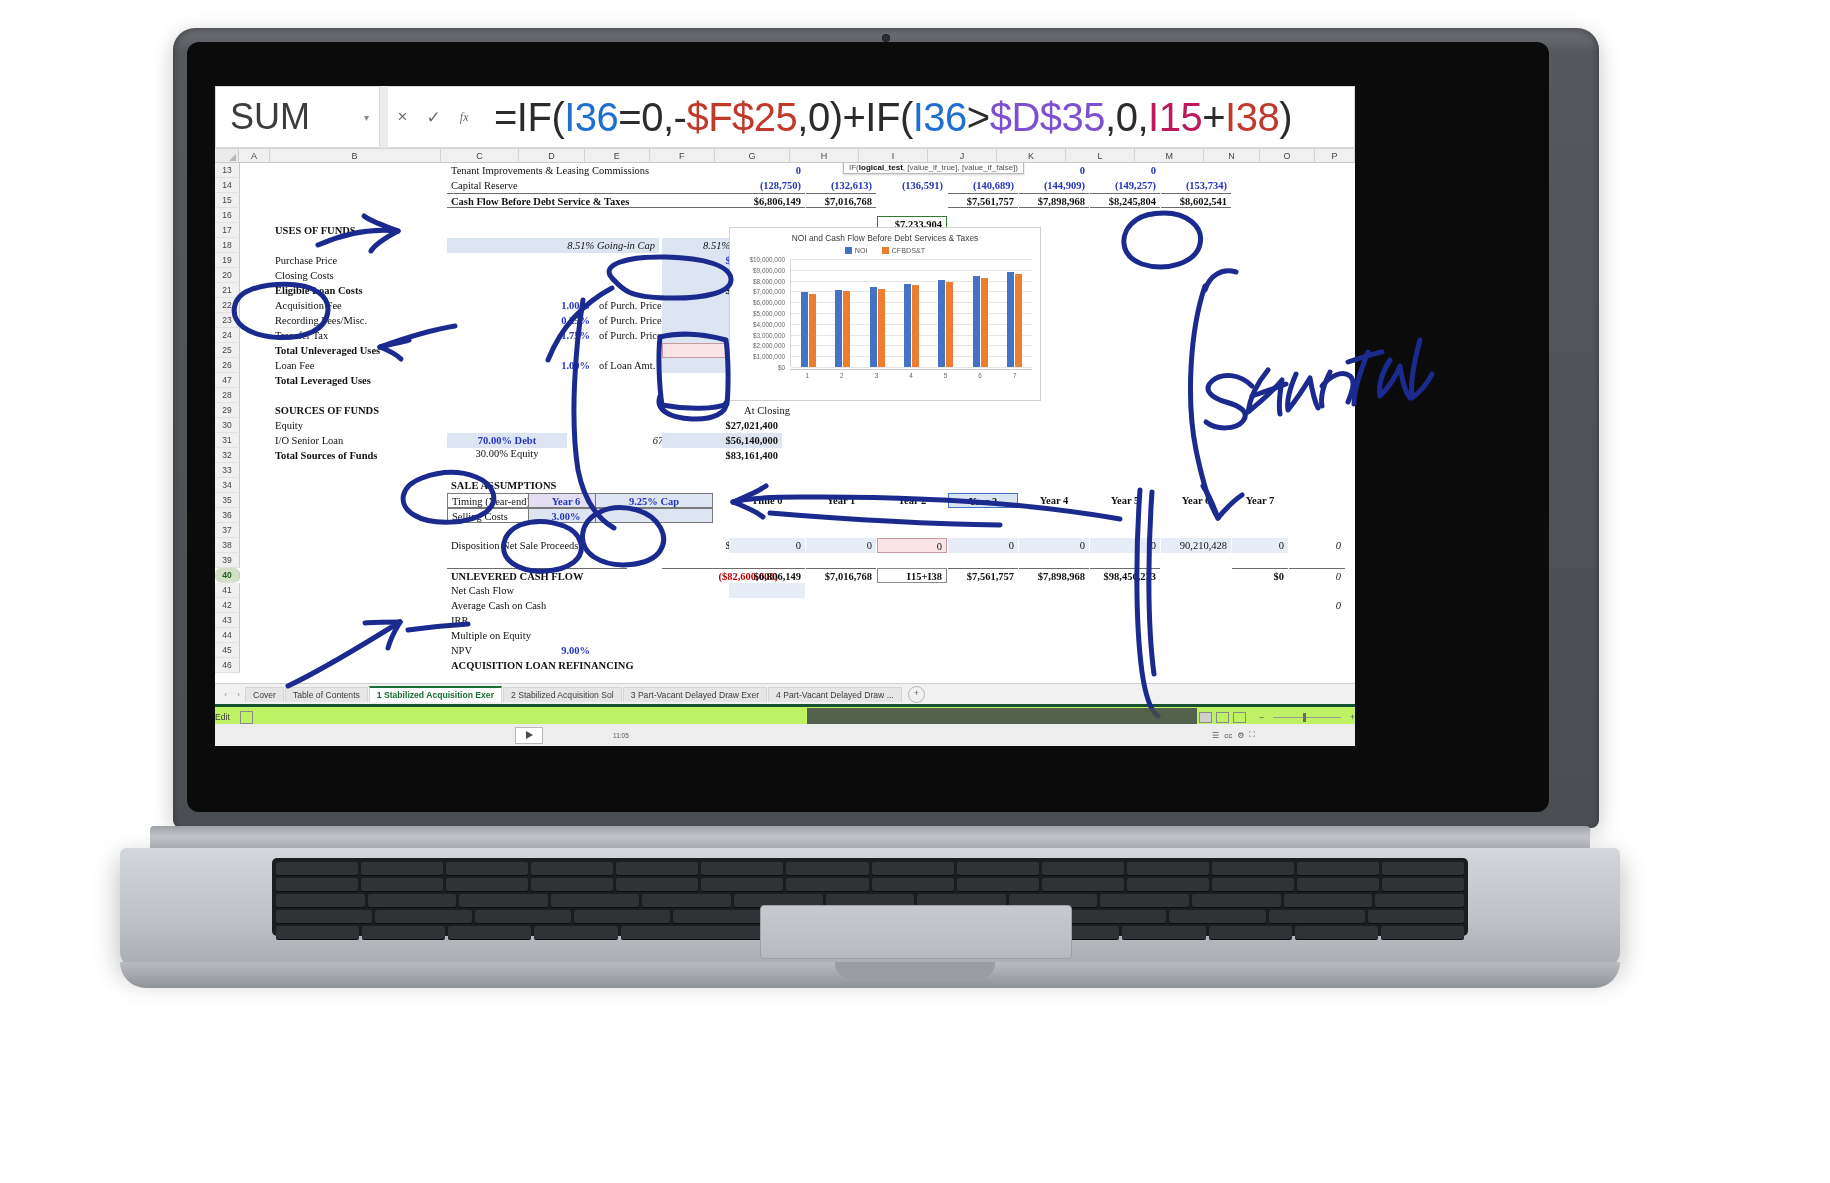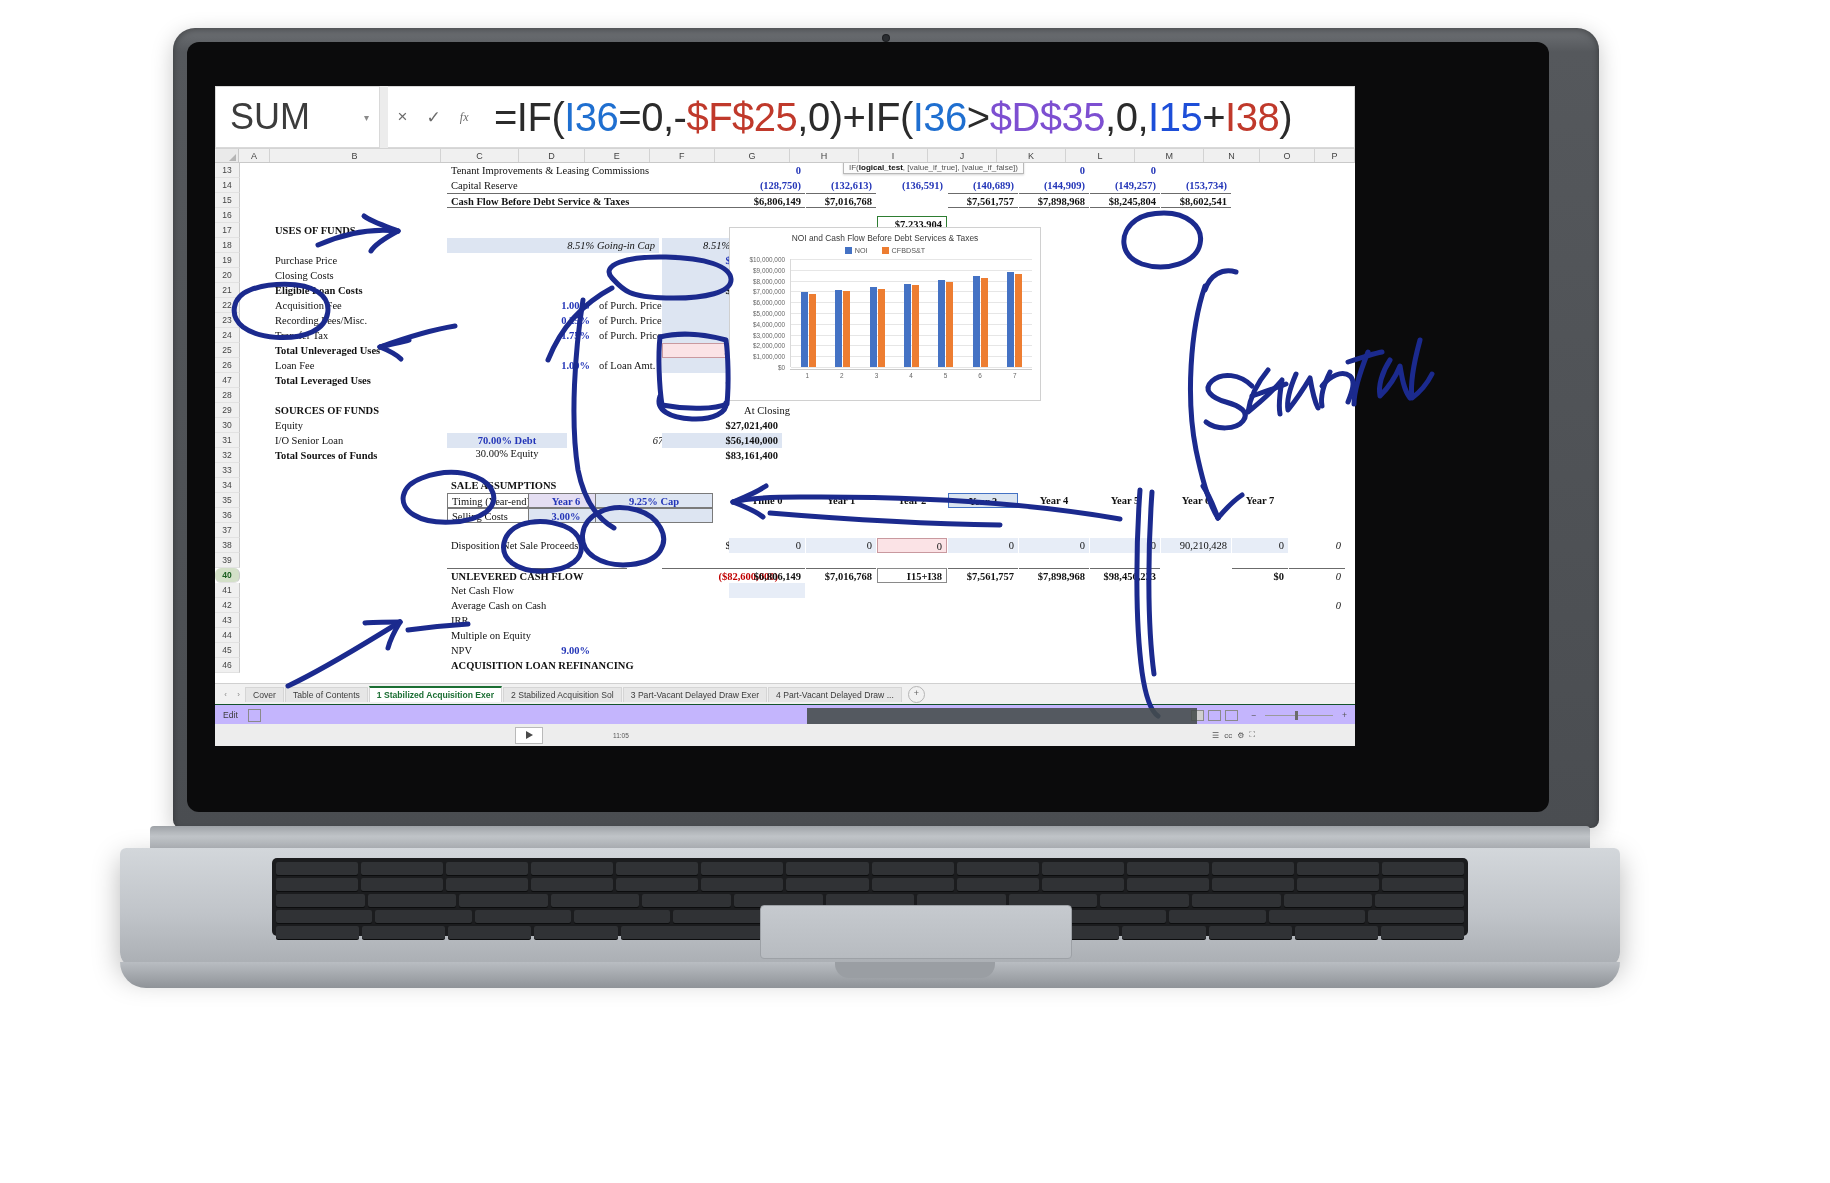--- a/index.html
+++ b/index.html
@@ -53,21 +53,21 @@
   .fb-btns{width:90px;background:#fff;border:1px solid #d9d9d9;border-left:none;border-right:none;
      display:flex;align-items:center;justify-content:space-around;color:#6b6b6b;font-size:17px;}
   .fb-btns .fx{font-style:italic;font-family:"Liberation Serif",serif;font-size:12px;}
   .fb-input{flex:1;background:#fff;border:1px solid #d9d9d9;border-left:none;display:flex;align-items:center;
      padding-left:16px;box-sizing:border-box;overflow:hidden;}
   .formula{font-size:40px;letter-spacing:-.5px;white-space:nowrap;color:#2b2b2b;
      font-family:"Liberation Sans",sans-serif;}
   .formula .ref-blue{color:#1f6fd0;}
   .formula .ref-red{color:#c0392b;}
   .formula .ref-purple{color:#7d4fd1;}
-  .formula .ref-green{color:#1d4ed8;}
+  .formula .ref-green{color:#be185d;}
   .text-cursor{position:absolute;left:688px;top:128px;width:2px;height:24px;background:#222;}
   .text-cursor:before,.text-cursor:after{content:"";position:absolute;left:-4px;width:10px;height:2px;background:#222;}
   .text-cursor:before{top:0;} .text-cursor:after{bottom:0;}
 
   
   .colhdr{display:flex;height:13px;background:#f0f0f0;border-bottom:1px solid #c9c9c9;
      font-size:9px;color:#444;position:relative;}
   .colhdr .corner{width:24px;border-right:1px solid #c9c9c9;background:#eaeaea;position:relative;}
   .colhdr .corner:after{content:"";position:absolute;right:2px;bottom:1px;border-left:7px solid transparent;
      border-bottom:7px solid #b5b5b5;}
@@ -137,22 +137,22 @@
   .tabsbar{height:20px;background:#f1f1f1;border-top:1px solid #d0d0d0;display:flex;align-items:center;
      font-family:"Liberation Sans",sans-serif;font-size:8.6px;color:#3c3c3c;padding-left:4px;}
   .navarr{width:13px;text-align:center;color:#888;font-size:8px;}
   .tab{padding:2px 7px;border:1px solid #d5d5d5;border-bottom:none;background:#e6e6e6;margin-right:1px;
      white-space:nowrap;}
   .tab.active{background:#fff;color:#1b6e33;font-weight:bold;border-top:2px solid #1b6e33;}
   .tabplus{width:15px;height:15px;border-radius:50%;border:1px solid #b5b5b5;text-align:center;
      line-height:13px;color:#666;margin-left:5px;font-size:9px;}
 
   
-  .status{height:20px;background:#c4b5fd;border-top:1px solid #14532d;display:flex;align-items:center;
-     font-family:"Liberation Sans",sans-serif;font-size:8.6px;color:#3c3c3c;padding:0 8px;gap:10px;}
+  .status{height:20px;background:#bef264;border-top:3px solid #14532d;display:flex;align-items:center;
+     font-family:"Liberation Sans",sans-serif;font-size:8.6px;color:#3c3c3c;padding:0 0;gap:10px;}
   .st-right{margin-left:auto;display:flex;align-items:center;gap:9px;color:#555;}
   .zoomslider{width:68px;height:1px;background:#9a9a9a;position:relative;}
   .zoomslider:after{content:"";position:absolute;left:30px;top:-4px;width:3px;height:9px;background:#6b6b6b;}
 
   
   .mediabar{position:absolute;left:0;bottom:0;width:100%;height:22px;background:#ededed;display:flex;
      align-items:center;z-index:75;}
   .playbtn{margin-left:300px;width:26px;height:15px;background:#fff;border:1px solid #b9b9b9;
      display:flex;align-items:center;justify-content:center;}
   .playtri{width:0;height:0;border-left:7px solid #4a4a4a;border-top:4.5px solid transparent;

